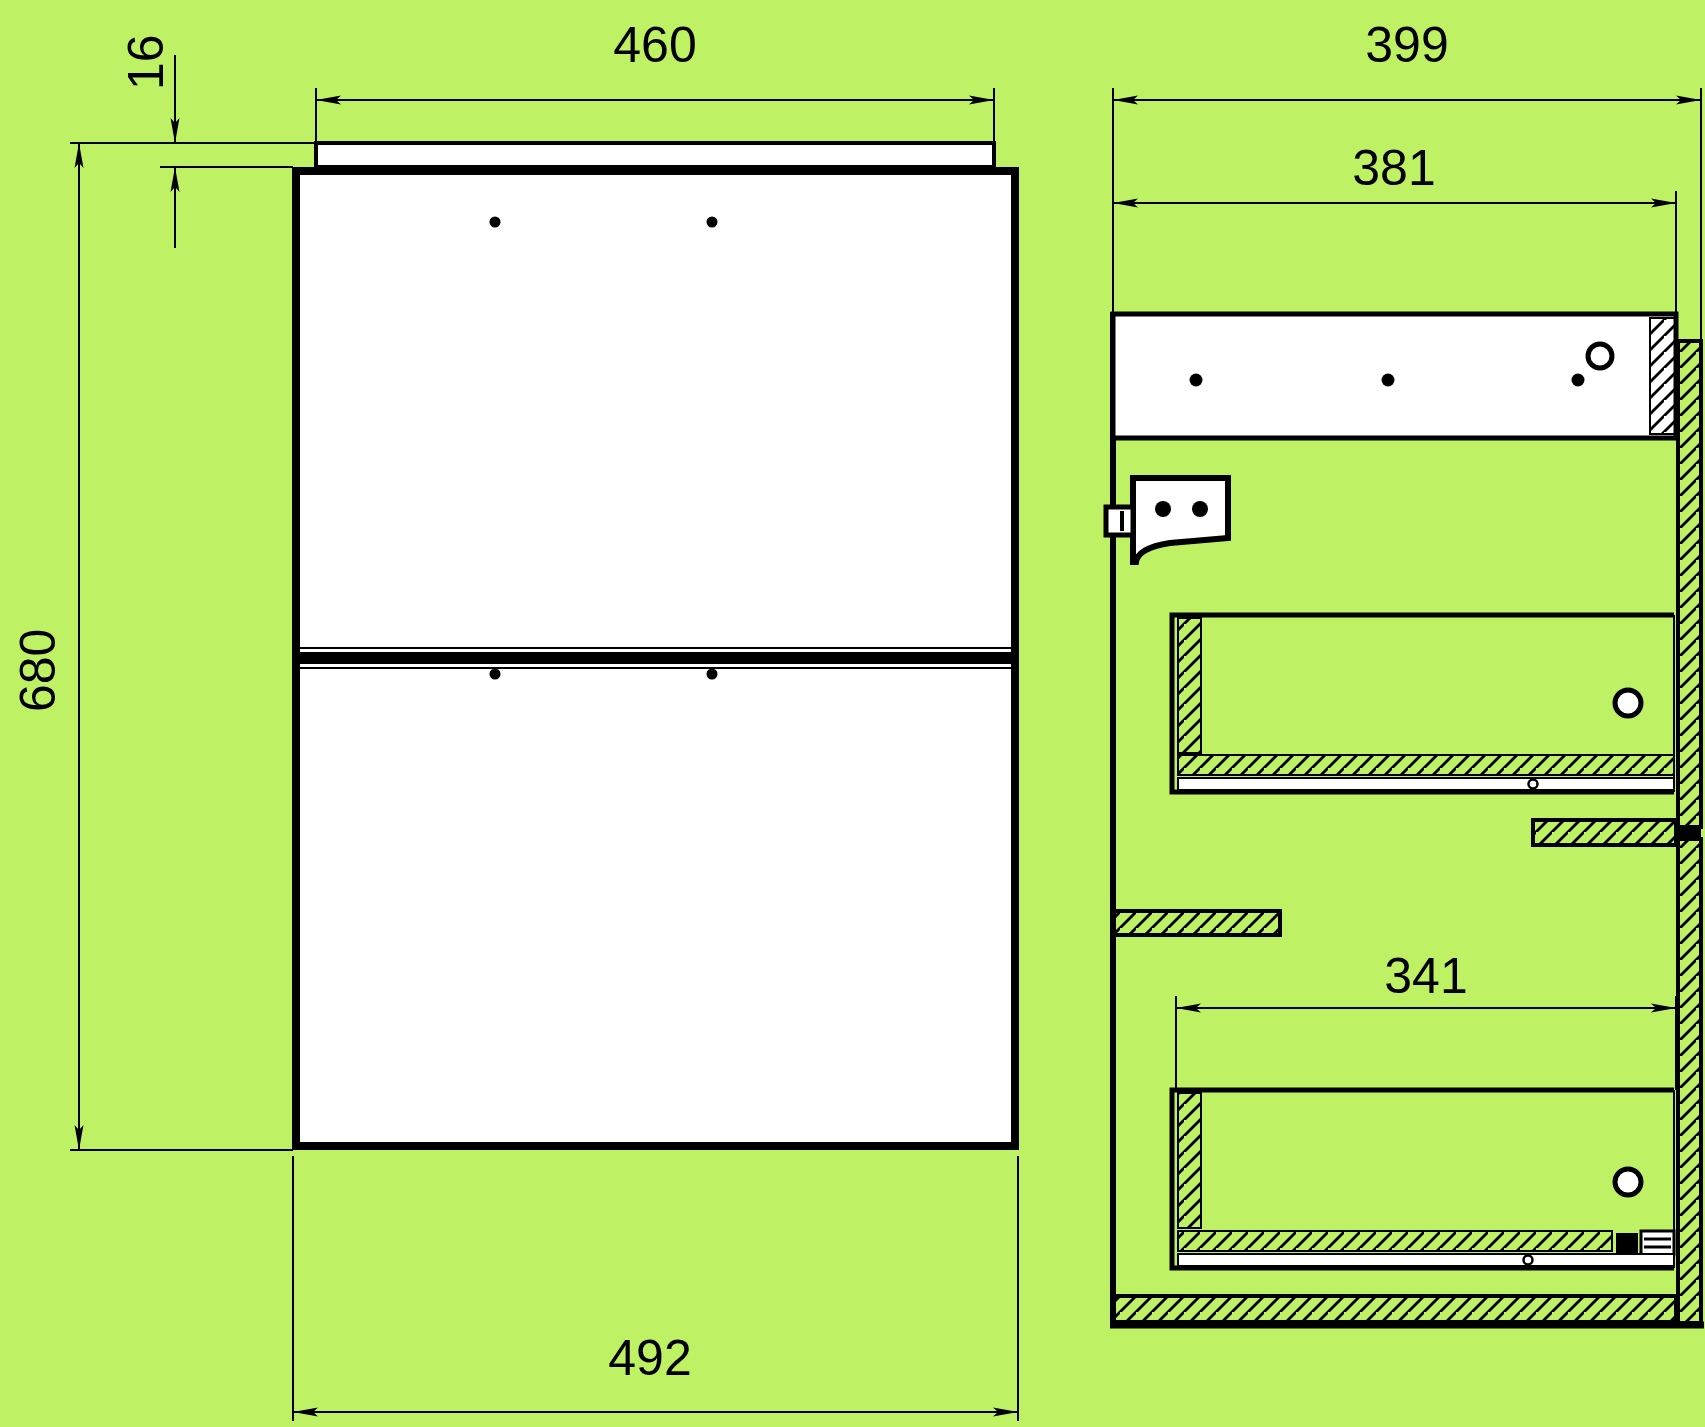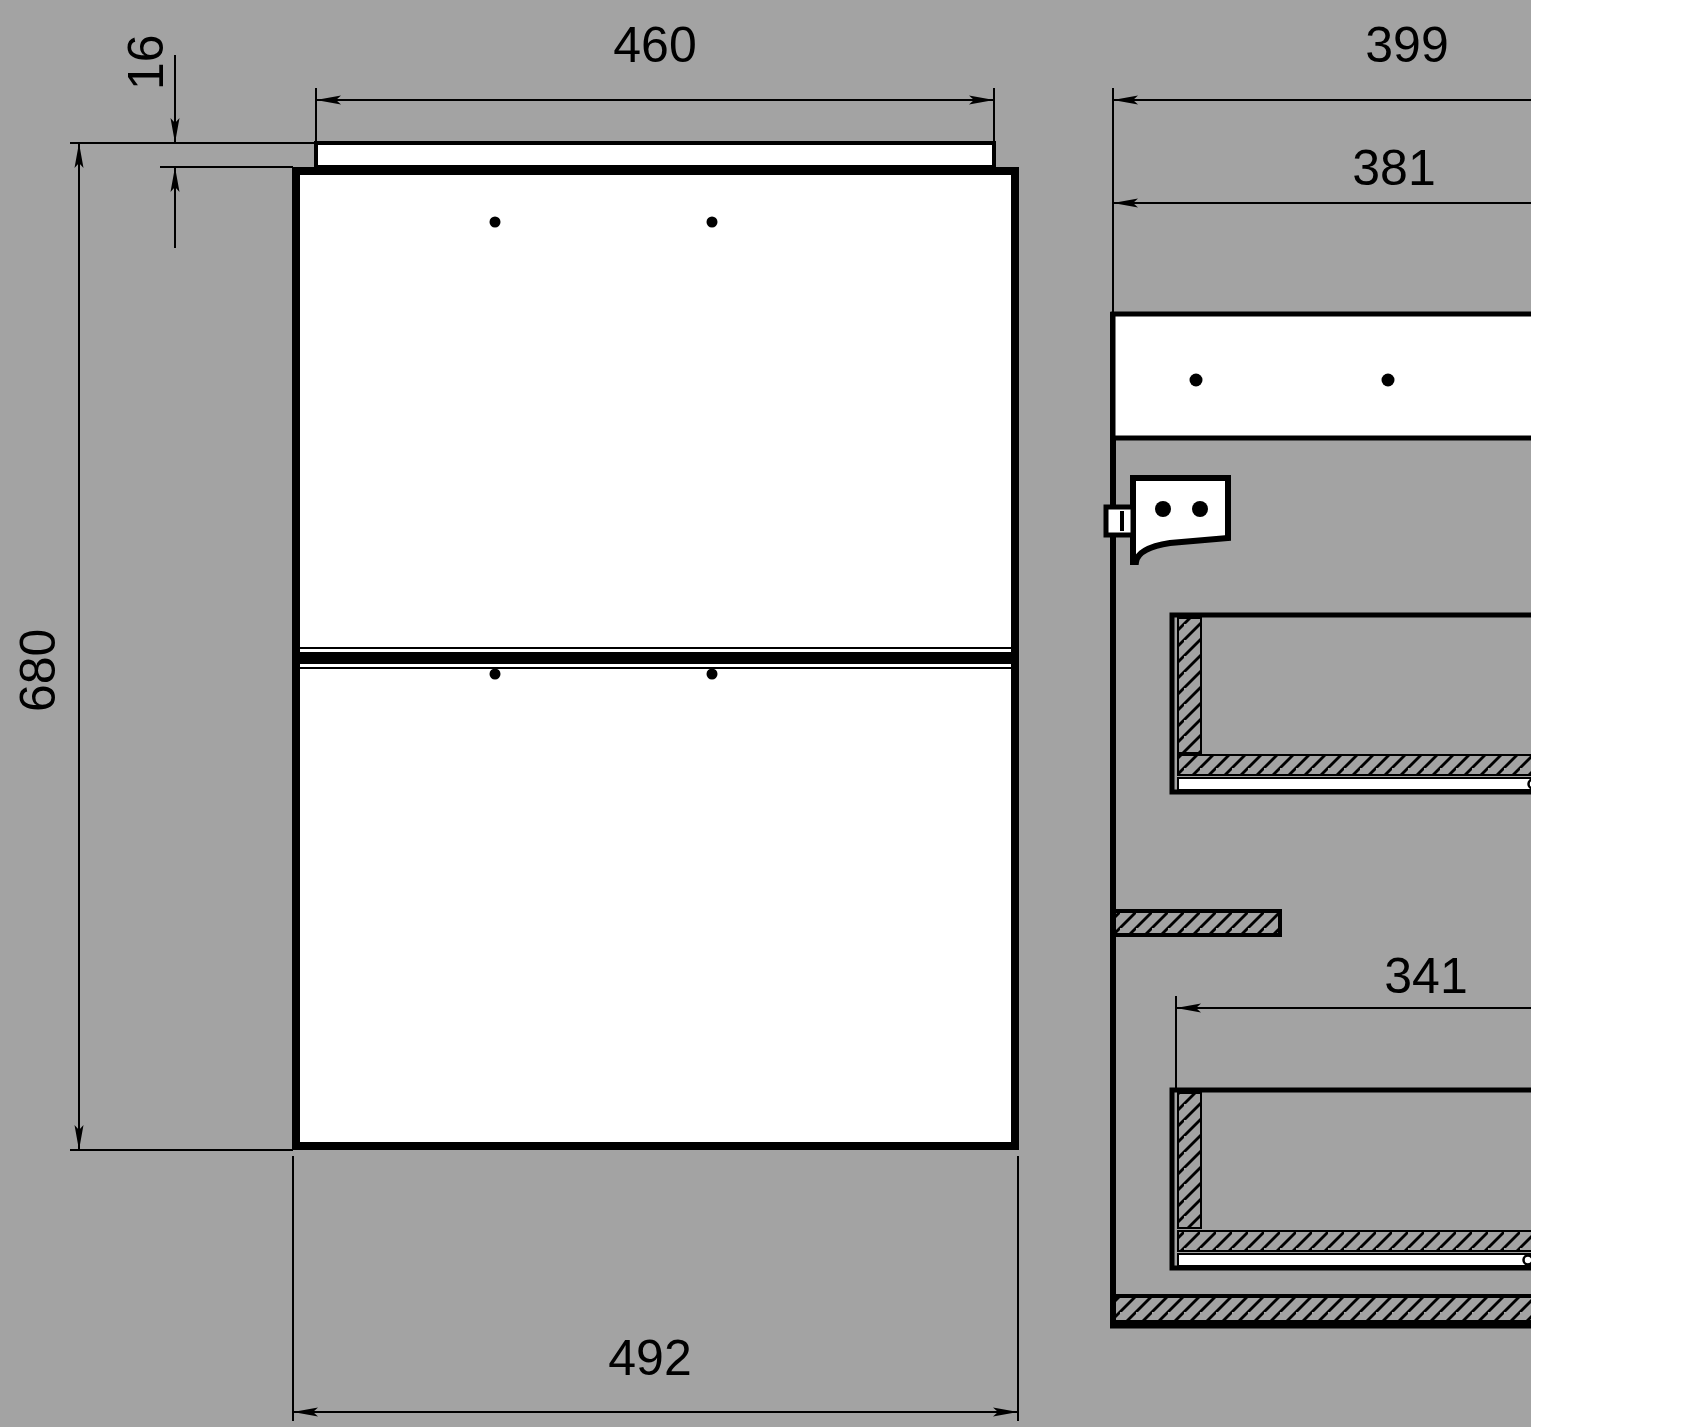--- a/index.html
+++ b/index.html
@@ -1,16 +1,16 @@
 <!DOCTYPE html>
 <html><head>
 <meta charset="utf-8">
 <style>
   html,body{margin:0;padding:0;background:#ffffff;}
-  .stage{position:relative;width:1531px;height:1427px;background:#a3a3a3;overflow:hidden;
+  .stage{position:relative;width:1705px;height:1427px;background:#bef264;overflow:hidden;
          font-family:"Liberation Sans", sans-serif;}
   svg{position:absolute;left:0;top:0;}
   text{font-family:"Liberation Sans", sans-serif;fill:#000;}
   .dimtxt{font-size:50px;}
 </style>
 </head>
 <body>
 
 <div class="stage">
 <svg width="1705" height="1427" viewBox="0 0 1705 1427">

